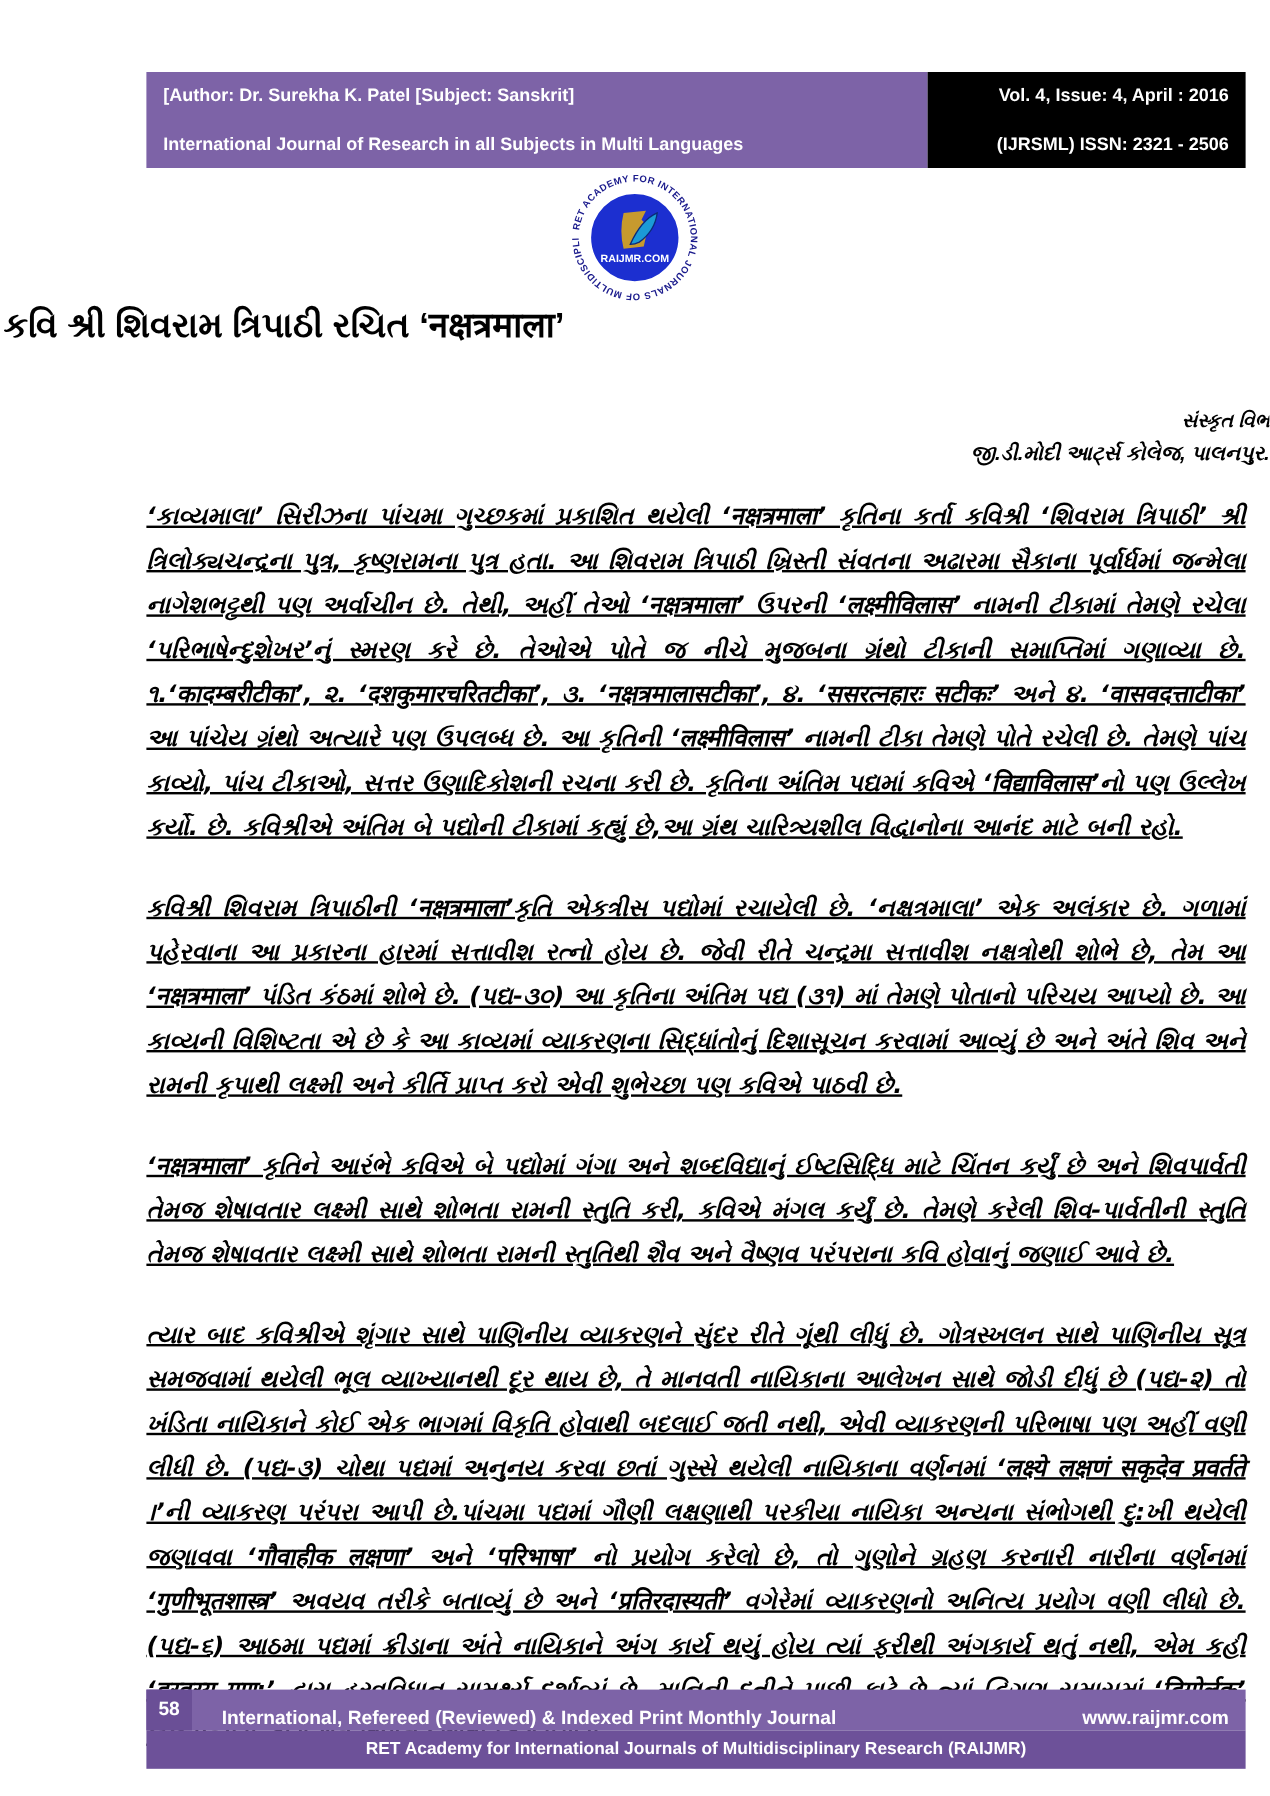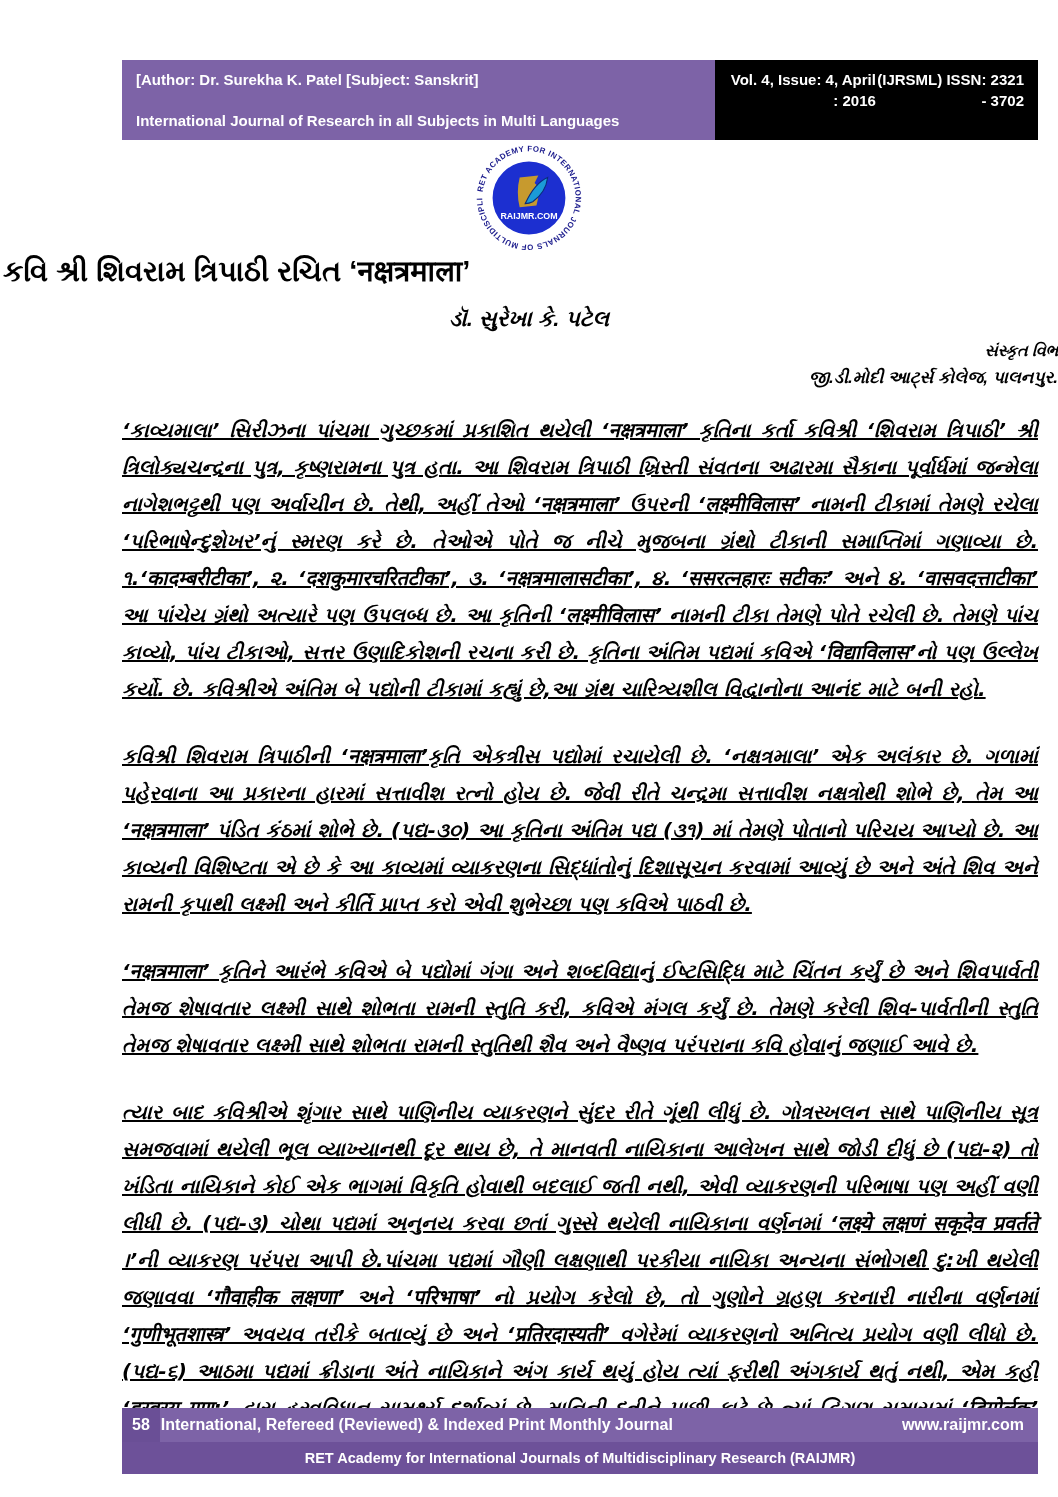--- a/index.html
+++ b/index.html
@@ -15,22 +15,22 @@
   .content { position:absolute; left:122px; width:916px; }
 
   
   .header { top:60px; height:80px; display:flex; }
   .header-left {
     flex:1; background:#7d63a7; color:#ffffff;
     padding:9px 14px; display:flex; flex-direction:column; justify-content:space-between;
     font-weight:bold; font-size:15px; line-height:1.4;
   }
   .header-right {
-    width:323px; background:#000000; color:#ffffff;
-    padding:9px 14px; display:flex; flex-direction:row; justify-content:space-between;
+    width:265px; background:#000000; color:#ffffff;
+    padding:9px 14px; display:flex; flex-direction:column; justify-content:space-between;
     font-weight:bold; font-size:15px; text-align:right; line-height:1.4;
   }
 
   
   .logo-wrap { position:absolute; top:142px; left:0; width:100%; display:flex; justify-content:center; }
   .logo-svg { width:112px; height:112px; }
 
   
   .article-title {
     position:absolute; top:250px; left:3px; width:100%;
@@ -57,21 +57,21 @@
     font-weight:600; font-style:italic; color:#000;
     font-family:"DejaVu Sans", sans-serif;
     margin-bottom:30px;
     text-decoration:underline;
   }
 
   
   .footer { top:1408px; }
   .footer-row1 {
     background:#7d63a7; color:#ffffff; height:34px;
-    display:flex; align-items:center; font-weight:bold; font-size:16px;
+    display:flex; align-items:flex-end; font-weight:bold; font-size:16px;gap:24px;
   }
   .footer-page {
     background:#6a4f96; padding:0 10px; height:34px;
     display:flex; align-items:center; font-size:16px;
   }
   .footer-journal { margin-left:1px; flex:1; }
   .footer-site { margin-right:14px;margin-left:46px; }
   .footer-row2 {
     background:#6d5199; color:#ffffff; height:32px;
     display:flex; align-items:center; justify-content:center;
@@ -83,42 +83,41 @@
 
 <div class="page">
 
   <div class="content header">
     <div class="header-left">
       <div>[Author: Dr. Surekha K. Patel [Subject: Sanskrit]</div>
       <div>International Journal of Research in all Subjects in Multi Languages</div>
     </div>
     <div class="header-right">
       <div>Vol. 4, Issue: 4, April : 2016</div>
-      <div>(IJRSML)  ISSN: 2321 - 3702</div>
+      <div>(IJRSML)  ISSN: 2321 - 2506</div>
     </div>
   </div>
 
   <div class="logo-wrap">
     <svg class="logo-svg" viewBox="0 0 120 120">
       <defs>
         <path id="ringPath" d="M 60,60 m -50,0 a 50,50 0 1,1 100,0 a 50,50 0 1,1 -100,0"></path>
       </defs>
       <circle cx="60" cy="60" r="58" fill="#ffffff"></circle>
       <text font-size="8.5" font-weight="bold" fill="#1a1a8c" letter-spacing="0.5" font-family="Liberation Sans, sans-serif">
         <textPath href="#ringPath" startOffset="2%">RET ACADEMY FOR INTERNATIONAL JOURNALS OF MULTIDISCIPLINARY RESEARCH</textPath>
       </text>
       <circle cx="60" cy="60" r="40" fill="#1c2fd0" stroke="#ffffff" stroke-width="2"></circle>
       <path d="M 50 38 L 70 36 L 66 44 L 72 50 L 68 68 L 50 70 Q 46 54 50 38 Z" fill="#c79a2e"></path>
       <path d="M 56 66 Q 66 44 80 38 Q 78 54 64 64 Q 60 66 56 66 Z" fill="#1b9bd7" stroke="#0b2a7a" stroke-width="1.2"></path>
       <text x="60" y="82" text-anchor="middle" font-size="9.5" font-weight="bold" fill="#ffffff" font-family="Liberation Sans, sans-serif">RAIJMR.COM</text>
     </svg>
   </div>
 
   <h1 class="article-title">કવિ શ્રી શિવરામ ત્રિપાઠી રચિત ‘नक्षत्रमाला’</h1>
-  <div class="author-name">ડૉ. સુરેખા કે. પટેલ</div>
   <div class="author-dept">સંસ્કૃત વિભાગ</div>
   <div class="author-college">જી.ડી.મોદી આર્ટ્સ કોલેજ, પાલનપુર.</div>
 
   <div class="content body-text">
     <p>‘કાવ્યમાલા’ સિરીઝના પાંચમા ગુચ્છકમાં પ્રકાશિત થયેલી ‘नक्षत्रमाला’ કૃતિના કર્તા કવિશ્રી ‘શિવરામ ત્રિપાઠી’ શ્રી ત્રિલોક્યચન્દ્રના પુત્ર, કૃષ્ણરામના પુત્ર હતા. આ શિવરામ ત્રિપાઠી ખ્રિસ્તી સંવતના અઢારમા સૈકાના પૂર્વાર્ધમાં જન્મેલા નાગેશભટ્ટથી પણ અર્વાચીન છે. તેથી, અહીં તેઓ ‘नक्षत्रमाला’ ઉપરની ‘लक्ष्मीविलास’ નામની ટીકામાં તેમણે રચેલા ‘પરિભાષેન્દુશેખર’નું સ્મરણ કરે છે. તેઓએ પોતે જ નીચે મુજબના ગ્રંથો ટીકાની સમાપ્તિમાં ગણાવ્યા છે. ૧.‘कादम्बरीटीका’, ૨. ‘दशकुमारचरितटीका’, ૩. ‘नक्षत्रमालासटीका’, ૪. ‘ससरत्नहारः सटीकः’ અને ૪. ‘वासवदत्ताटीका’ આ પાંચેય ગ્રંથો અત્યારે પણ ઉપલબ્ધ છે. આ કૃતિની ‘लक्ष्मीविलास’ નામની ટીકા તેમણે પોતે રચેલી છે. તેમણે પાંચ કાવ્યો, પાંચ ટીકાઓ, સત્તર ઉણાદિકોશની રચના કરી છે. કૃતિના અંતિમ પદ્યમાં કવિએ ‘विद्याविलास’નો પણ ઉલ્લેખ કર્યો. છે. કવિશ્રીએ અંતિમ બે પદ્યોની ટીકામાં કહ્યું છે,આ ગ્રંથ ચારિત્ર્યશીલ વિદ્વાનોના આનંદ માટે બની રહો.</p>
     <p>કવિશ્રી શિવરામ ત્રિપાઠીની ‘नक्षत्रमाला’કૃતિ એકત્રીસ પદ્યોમાં રચાયેલી છે. ‘નક્ષત્રમાલા’ એક અલંકાર છે. ગળામાં પહેરવાના આ પ્રકારના હારમાં સત્તાવીશ રત્નો હોય છે. જેવી રીતે ચન્દ્રમા સત્તાવીશ નક્ષત્રોથી શોભે છે, તેમ આ ‘नक्षत्रमाला’ પંડિત કંઠમાં શોભે છે. (પદ્ય-૩૦) આ કૃતિના અંતિમ પદ્ય (૩૧) માં તેમણે પોતાનો પરિચય આપ્યો છે. આ કાવ્યની વિશિષ્ટતા એ છે કે આ કાવ્યમાં વ્યાકરણના સિદ્ધાંતોનું દિશાસૂચન કરવામાં આવ્યું છે અને અંતે શિવ અને રામની કૃપાથી લક્ષ્મી અને કીર્તિ પ્રાપ્ત કરો એવી શુભેચ્છા પણ કવિએ પાઠવી છે.</p>
     <p>‘नक्षत्रमाला’ કૃતિને આરંભે કવિએ બે પદ્યોમાં ગંગા અને શબ્દવિદ્યાનું ઈષ્ટસિદ્ધિ માટે ચિંતન કર્યું છે  અને શિવપાર્વતી તેમજ શેષાવતાર લક્ષ્મી સાથે શોભતા રામની સ્તુતિ કરી, કવિએ મંગલ કર્યું છે. તેમણે કરેલી શિવ-પાર્વતીની સ્તુતિ તેમજ શેષાવતાર લક્ષ્મી સાથે શોભતા રામની સ્તુતિથી શૈવ અને વૈષ્ણવ પરંપરાના કવિ હોવાનું જણાઈ આવે છે.</p>
     <p>ત્યાર બાદ કવિશ્રીએ શૃંગાર સાથે પાણિનીય વ્યાકરણને સુંદર રીતે ગૂંથી લીધું છે. ગોત્રસ્ખલન સાથે પાણિનીય સૂત્ર સમજવામાં થયેલી ભૂલ વ્યાખ્યાનથી દૂર થાય છે, તે માનવતી નાયિકાના આલેખન સાથે જોડી દીધું છે (પદ્ય-૨) તો ખંડિતા નાયિકાને  કોઈ એક ભાગમાં વિકૃતિ હોવાથી બદલાઈ જતી નથી, એવી વ્યાકરણની પરિભાષા પણ અહીં વણી લીધી છે. (પદ્ય-૩) ચોથા પદ્યમાં અનુનય કરવા છતાં ગુસ્સે થયેલી નાયિકાના વર્ણનમાં ‘लक्ष्ये लक्षणं सकृदेव प्रवर्तते ।’ની વ્યાકરણ પરંપરા આપી છે.પાંચમા પદ્યમાં ગૌણી લક્ષણાથી પરકીયા નાયિકા અન્યના સંભોગથી દુ:ખી થયેલી જણાવવા ‘गौवाहीक लक्षणा’ અને ‘परिभाषा’ નો પ્રયોગ કરેલો છે, તો ગુણોને ગ્રહણ કરનારી નારીના વર્ણનમાં ‘गुणीभूतशास्त्र’ અવયવ તરીકે બતાવ્યું છે અને ‘प्रतिरदास्यती’ વગેરેમાં વ્યાકરણનો અનિત્ય પ્રયોગ વણી લીધો છે. (પદ્ય-૬) આઠમા પદ્યમાં ક્રીડાના અંતે નાયિકાને અંગ કાર્ય થયું હોય ત્યાં ફરીથી અંગકાર્ય થતું નથી, એમ કહી ‘ह्रस्वस्य गुण:’ દ્વારા હ્રસ્વવિધાન સામર્થ્ય દર્શાવ્યું છે. માનિની દૂતીને પાછી કાઢે છે ત્યાં દ્વિગુણ સમાસમાં ‘द्विगोर्लुक्’ લુક્ પ્રત્યય દ્વારા થતું વિધાન દર્શાવી દ્વિગુસમાસ</p>
   </div>
 

